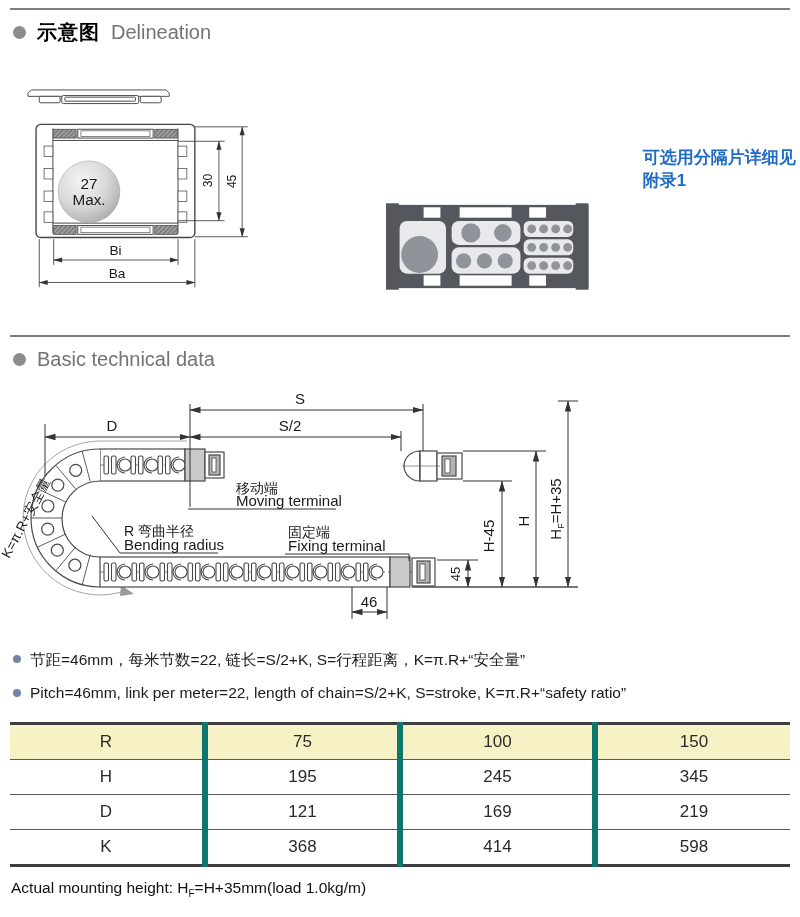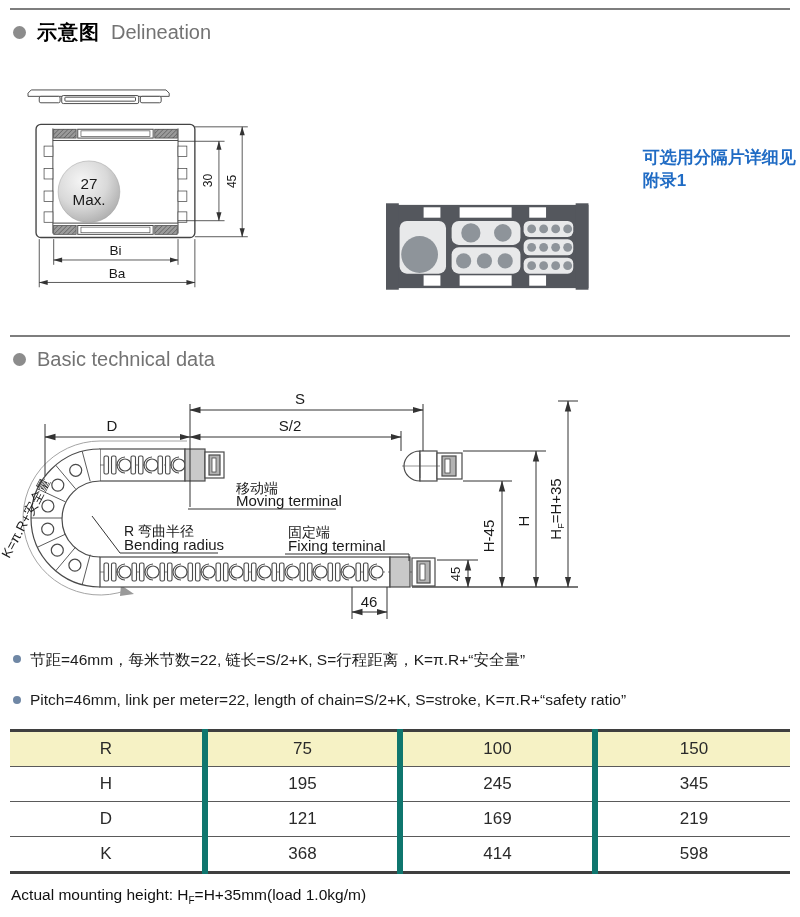--- a/index.html
+++ b/index.html
@@ -15,21 +15,21 @@
   .zh-title{font-size:20px;font-weight:bold;color:#000000;letter-spacing:1px;}
   .en-title{font-size:20px;color:#737373;}
   .row1{display:flex;align-items:flex-end;margin-top:12px;}
   .svg-cross{margin-left:20px;}
   .sep-col{margin-left:105px;display:flex;}
   .svg-sep{margin-top:30px;}
   .sep-caption{margin-top:4px;margin-left:5px;font-size:17px;font-weight:bold;color:#1f6bc4;}
   .rule.mid{margin-top:18px;}
   .svg-diagram{display:block;margin-top:22px;}
   .note-line{display:flex;align-items:flex-start;gap:9px;margin:6px 0 0 13px;font-size:15.5px;color:#1c1c1c;}
-  .note-line + .note-line{margin-top:20px;}
+  .note-line + .note-line{margin-top:13px;}
   .bdot{width:8px;height:8px;border-radius:50%;background:#6f87a5;margin-top:5px;flex:0 0 auto;}
   table.spec{border-collapse:collapse;width:780px;margin:20px 10px 0 10px;
     border-top:3px solid #3f3f3f;border-bottom:3px solid #3f3f3f;font-size:17px;color:#2a2a2a;}
   table.spec td{border:1px solid #5a5a5a;border-left:none;text-align:center;height:32px;width:25%;}
   table.spec td + td{border-left:6px solid #0f766e;}
   table.spec td:last-child{border-right:none;text-align:center;}
   table.spec tr.hdr td{background:#f6f2c5;}
   .footer{margin:9px 0 0 11px;font-size:15.5px;color:#111;line-height:23px;}
   sub{font-size:10px;}
   

